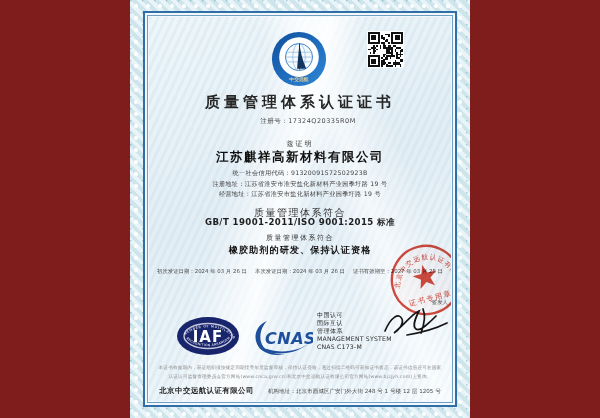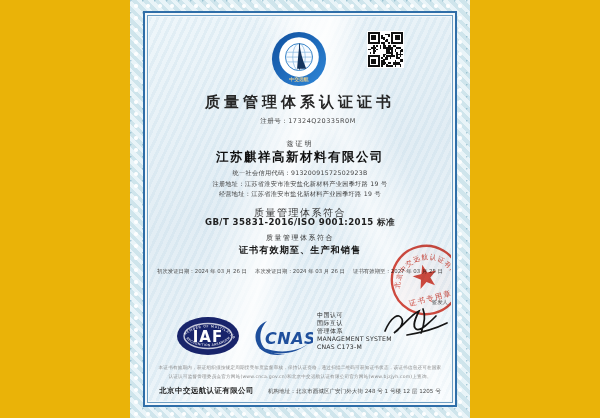--- a/index.html
+++ b/index.html
@@ -1,18 +1,18 @@
 <!DOCTYPE html>
 <html><head>
 <meta charset="utf-8">
 <style>
   * { margin:0; padding:0; box-sizing:border-box; }
   html,body { width:600px; height:418px; overflow:hidden; background:#ffffff;
     font-family:"DejaVu Sans","Liberation Sans",sans-serif; }
-  .stage { position:relative; width:600px; height:418px; background:#eab308; }
+  .stage { position:relative; width:600px; height:418px; background:#7f1d1d; }
 
   
   .certificate { position:absolute; left:130px; top:0; width:340px; height:418px;
     background:
       radial-gradient(circle at 6px 6px, rgba(255,255,255,.95) 1.5px, rgba(255,255,255,0) 2.5px),
       radial-gradient(circle at 0px 0px, rgba(96,156,180,.45) 1px, rgba(255,255,255,0) 2.2px),
       repeating-linear-gradient(45deg, #cfe5ec 0 4px, #e9f4f8 4px 8px);
     background-size:12px 12px, 12px 12px, auto; }
   .frame-outer { position:absolute; left:13px; right:13px; top:11px; bottom:11px;
     border:2px solid #2f6ea8; background:#f2f8fb; }
@@ -223,24 +223,24 @@
 
       <div class="abs cw certify" style="top:122px;">兹证明</div>
 
       <div class="abs cw company" style="top:132px;">江苏麒祥高新材料有限公司</div>
 
       <div class="abs cw small" style="top:152px;">统一社会信用代码：91320091572502923B</div>
       <div class="abs cw small" style="top:162.5px;">注册地址：江苏省淮安市淮安盐化新材料产业园季圩路 19 号</div>
       <div class="abs cw small" style="top:173px;">经营地址：江苏省淮安市盐化新材料产业园季圩路 19 号</div>
 
       <div class="abs cw conform" style="top:189px;">质量管理体系符合</div>
-      <div class="abs cw standard" style="top:200px;">GB/T 35831-2016/ISO 9001:2015 标准</div>
+      <div class="abs cw standard" style="top:200px;">GB/T 19001-2011/ISO 9001:2015 标准</div>
 
       <div class="abs cw scopelabel" style="top:216px;">质量管理体系符合</div>
-      <div class="abs cw scope" style="top:227px;">证书有效期至、生产和销售</div>
+      <div class="abs cw scope" style="top:227px;">橡胶助剂的研发、保持认证资格</div>
 
       <div class="abs daterow" style="top:251px;">
         <span><span>初次发证日期：</span><span>2024 年 03 月 26 日</span></span>
         <span><span>本次发证日期：</span><span>2024 年 03 月 26 日</span></span>
         <span><span>证书有效期至：</span><span>2027 年 03 月 25 日</span></span>
       </div>
 
       <div class="abs stampwrap" style="left:238px; top:224px; width:78px; height:78px;">
         <svg width="78" height="78" viewBox="0 0 80 80">
           <defs>

